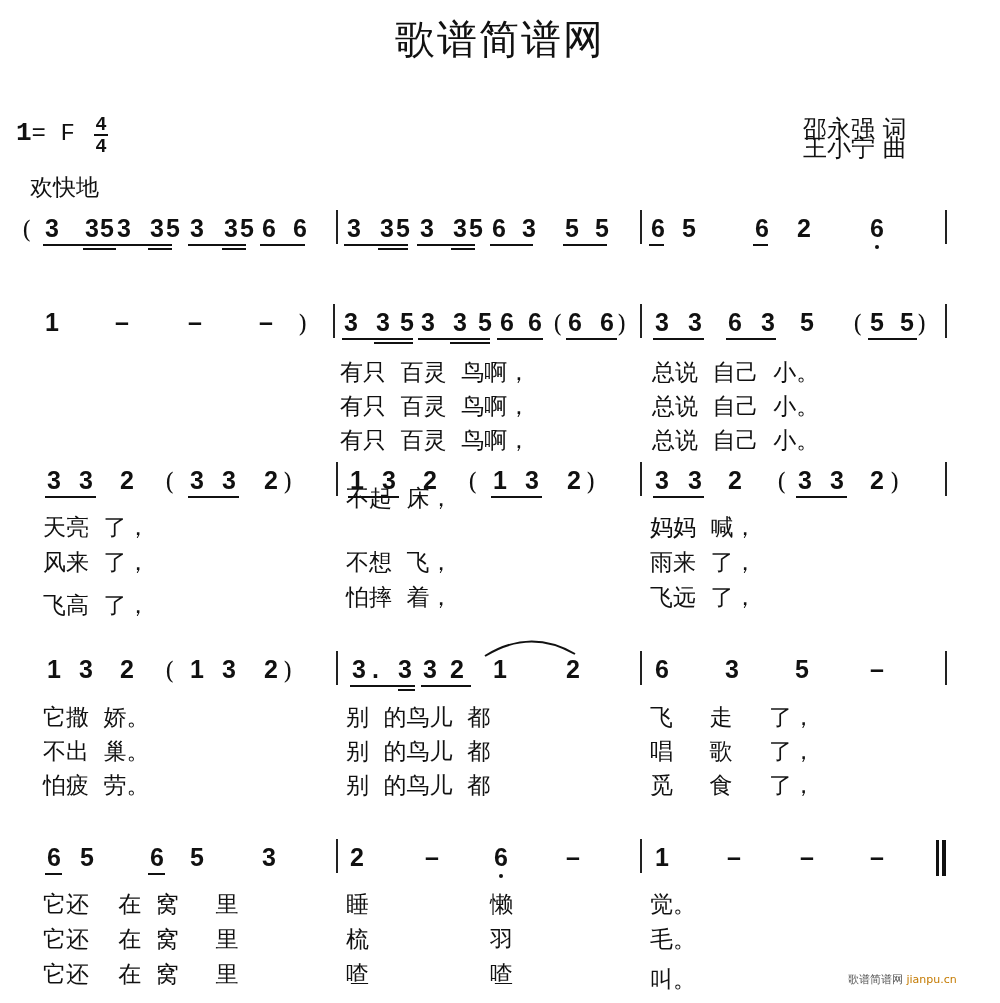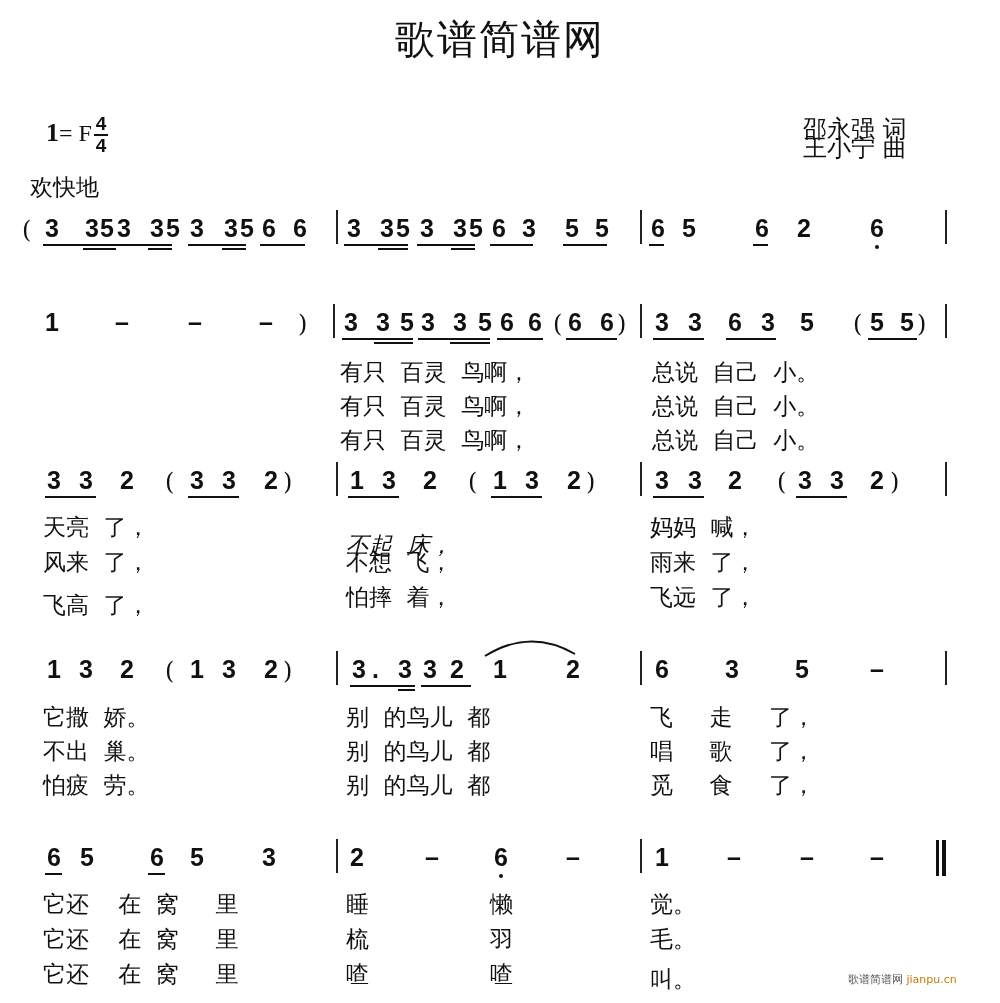--- a/index.html
+++ b/index.html
@@ -1,19 +1,19 @@
 <!DOCTYPE html>
 <html><head>
 <meta charset="utf-8">
 <style>
   html,body{margin:0;padding:0;background:#fff;}
   body{width:1000px;height:1003px;position:relative;overflow:hidden;font-family:"DejaVu Serif","Liberation Serif",serif;color:#111;}
   .abs{position:absolute;}
   .title{left:0;width:1000px;top:12px;text-align:center;font-size:40px;letter-spacing:2px;}
-  .key{left:46px;top:118px;font-size:24px;font-family:Liberation Serif, serif;}
+  .key{left:16px;top:118px;font-size:24px;font-family:Liberation Mono, monospace;}
   .key b{font-weight:bold;font-size:26px;}
   .timesig{left:94px;top:114px;font-family:"Liberation Sans",sans-serif;font-weight:bold;font-size:19px;line-height:19px;text-align:center;}
   .tempo{left:30px;top:172px;font-size:23px;}
   .credit{font-size:24px;left:803px;}
   .n{position:absolute;font-family:"Liberation Sans",sans-serif;font-weight:bold;font-size:25px;line-height:28px;}
   .ul1{position:absolute;height:2px;background:#111;}
   .bar{position:absolute;width:2px;background:#222;height:34px;}
   .par{position:absolute;font-family:"DejaVu Serif",serif;font-size:24px;line-height:28px;}
   .dot{position:absolute;width:4px;height:4px;border-radius:50%;background:#111;}
   .ly{position:absolute;font-size:23px;line-height:28px;font-family:"DejaVu Serif",serif;white-space:pre;}
@@ -206,21 +206,21 @@
     <div class="ul1" style="left: 148px; width: 17px; top: 873px;"></div>
     <div class="bar" style="left: 336px; top: 839px;"></div>
     <div class="bar" style="left: 640px; top: 839px;"></div>
     <div class="ly" style="left: 340px; top: 358px;">有只  百灵  鸟啊，</div>
     <div class="ly" style="left: 652px; top: 358px;">总说  自己  小。</div>
     <div class="ly" style="left: 340px; top: 392px;">有只  百灵  鸟啊，</div>
     <div class="ly" style="left: 652px; top: 392px;">总说  自己  小。</div>
     <div class="ly" style="left: 340px; top: 426px;">有只  百灵  鸟啊，</div>
     <div class="ly" style="left: 652px; top: 426px;">总说  自己  小。</div>
     <div class="ly" style="left: 43px; top: 513px;">天亮  了，</div>
-    <div class="ly" style="left: 346px; top: 531px; font-style: italic;">不起  床，</div>
+    <div class="ly" style="left: 346px; top: 484px;">不起  床，</div>
     <div class="ly" style="left: 650px; top: 513px;">妈妈  喊，</div>
     <div class="ly" style="left: 43px; top: 548px;">风来  了，</div>
     <div class="ly" style="left: 346px; top: 548px; text-align: center;">不想  飞，</div>
     <div class="ly" style="left: 650px; top: 548px;">雨来  了，</div>
     <div class="ly" style="left: 43px; top: 591px;">飞高  了，</div>
     <div class="ly" style="left: 346px; top: 583px;">怕摔  着，</div>
     <div class="ly" style="left: 650px; top: 583px;">飞远  了，</div>
     <div class="ly" style="left: 43px; top: 703px;">它撒  娇。</div>
     <div class="ly" style="left: 346px; top: 703px;">别  的鸟儿  都</div>
     <div class="ly" style="left: 650px; top: 703px;">飞     走     了，</div>

